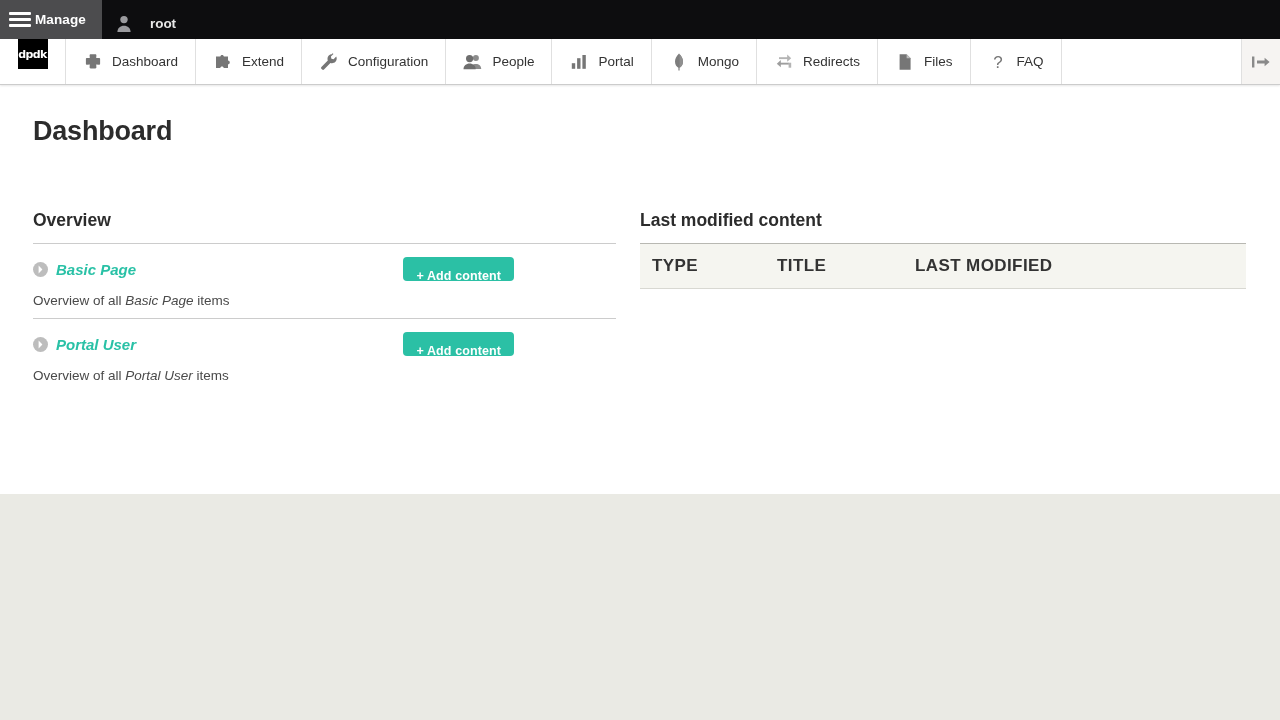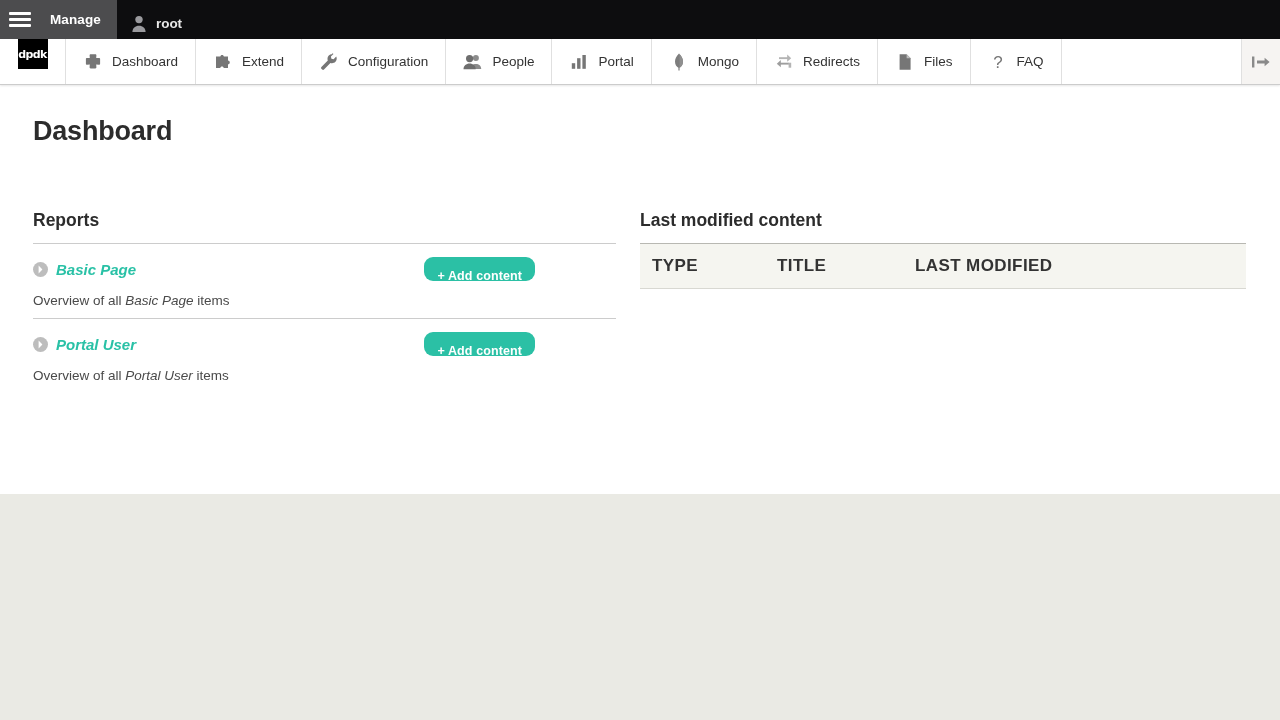--- a/index.html
+++ b/index.html
@@ -18,21 +18,21 @@
     height: 39px;
     background: #0d0d0f;
     display: flex;
     align-items: stretch;
     position: relative;
     z-index: 40;
   }
   .adminbar-manage {
     display: flex;
     align-items: center;
-    gap: 19px;
+    gap: 4px;
     padding: 0 16px 0 9px;
     background: #4c4c4e;
     color: #fff;
     font-size: 13.5px;
     font-weight: bold;
     letter-spacing: .1px;
     cursor: pointer;
   }
   .hamburger {
     display: flex;
@@ -43,21 +43,21 @@
   }
   .hamburger i {
     display: block;
     height: 3px;
     background: #fff;
     border-radius: 1px;
   }
   .adminbar-user {
     display: flex;
     align-items: center;
-    gap: 9px;
+    gap: 18px;
     padding: 8px 18px 0 14px;
     color: #e8e8e8;
     font-size: 13.5px;
     font-weight: bold;
     cursor: pointer;
   }
   .user-glyph { width: 16px; height: 17px; display:block; }
 
   
   .toolbar {
@@ -172,28 +172,28 @@
     display: flex;
     align-items: center;
     justify-content: center;
     flex: 0 0 15px;
   }
   .chev svg { display: block; }
   .btn-add {
     background: #2bc0a5;
     color: #fff;
     border: none;
-    border-radius: 9px;
+    border-radius: 4px;
     height: 21px;
     padding: 12px 13px;
     font-size: 12.5px;
     font-weight: bold;
     font-family: "Liberation Sans", sans-serif;
     cursor: pointer;
-    margin-right: 81px;
+    margin-right: 102px;
     letter-spacing: .1px;
   }
   .row-desc {
     font-size: 13.5px;
     color: #4a4a4a;
     padding: 9px 0 10px 0;
   }
   .row-desc em { font-style: italic; }
 
   
@@ -328,21 +328,21 @@
   </div>
 </div>
 
 <div class="page">
 
   <h1 class="page-title">Dashboard</h1>
 
   <div class="cols">
 
     <div class="col-left">
-      <h2 class="sec-title">Reports</h2>
+      <h2 class="sec-title">Overview</h2>
 
       <div class="content-list">
 
         <div class="content-row">
           <div class="row-head">
             <a class="row-link">
               <span class="chev">
                 <svg width="7" height="9" viewBox="0 0 7 9">
                     <path d="M1.6 0.6L5.4 4.5 1.6 8.4z" fill="#fff"></path>
                   </svg>

